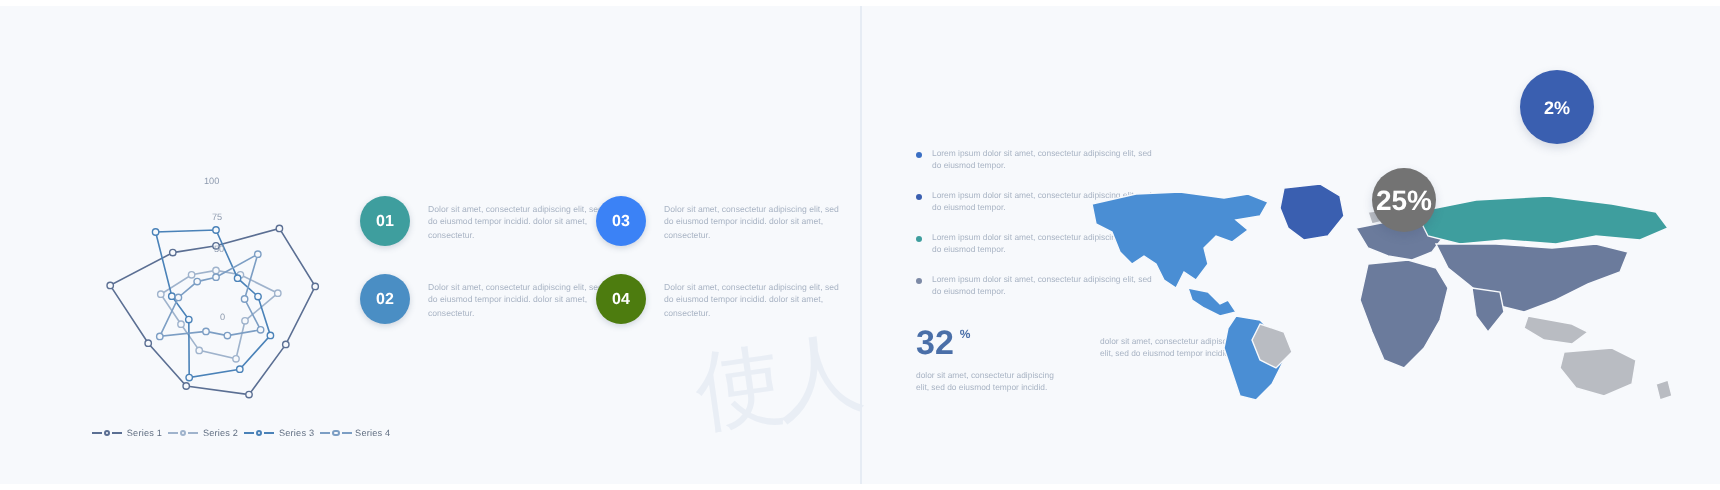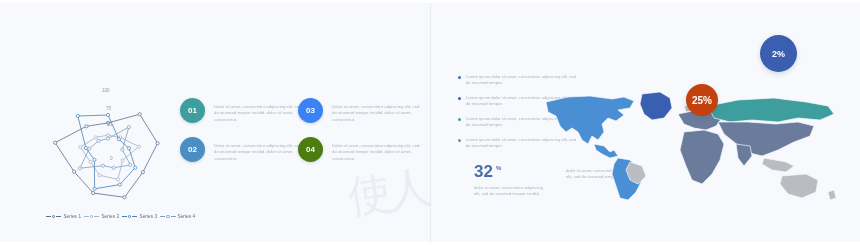--- a/index.html
+++ b/index.html
@@ -56,42 +56,42 @@
   .leg-ring {
     width: 3.4px; height: 3.4px; border-radius: 50%;
     background: #f7f9fc; display: inline-block;
   }
   .leg-label { margin-left: 1px; letter-spacing: .1px; }
 
   
   .num-col { position: absolute; top: 98px; }
   .num-col.col-a { left: 180px; }
   .num-col.col-b { left: 298px; }
-  .num-item { display: flex; align-items: flex-end; gap: 9px; margin-bottom: 14px; }
+  .num-item { display: flex; align-items: center; gap: 9px; margin-bottom: 14px; }
   .num-badge {
     flex: 0 0 auto;
     width: 25px; height: 25px; border-radius: 50%;
     display: flex; align-items: center; justify-content: center;
     color: #ffffff; font-size: 8px; font-weight: bold;
     box-shadow: 0 1px 3px rgba(60,80,110,.22);
   }
   .num-text {
     font-size: 4.3px; line-height: 6.4px; color: #a9b4c4;
     width: 92px; padding-top: 2px;
   }
 
   
   .right-panel { position: absolute; left: 430px; top: 0; width: 430px; height: 245px; z-index: 10; }
 
   .bullets { position: absolute; left: 28px; top: 74px; width: 120px; }
   .bullet-row { display: flex; align-items: flex-start; gap: 5px; margin-bottom: 9px; }
   .bullet-dot { flex: 0 0 auto; width: 3px; height: 3px; border-radius: 50%; margin-top: 2px; }
   .bullet-text { font-size: 4.2px; line-height: 6px; color: #a9b4c4; width: 110px; }
 
-  .stats { position: absolute; left: 28px; top: 163px; display: flex; gap: 16px; margin-left: 16px; }
+  .stats { position: absolute; left: 28px; top: 163px; display: flex; gap: 16px; }
   .stat-head { display: flex; align-items: flex-start; gap: 3px; }
   .stat-num { font-size: 17px; font-weight: bold; color: #4a6fa8; line-height: 17px; }
   .stat-pct { font-size: 6px; font-weight: bold; color: #4a6fa8; padding-top: 2px; }
   .stat-desc { font-size: 4.2px; line-height: 6px; color: #a9b4c4; width: 76px; margin-top: 5px; }
 
   .map-wrap { position: absolute; left: 108px; top: 88px; width: 320px; height: 120px; }
   .map-wrap svg { display: block; }
 
   .pct-bubble {
     position: absolute; border-radius: 50%;
@@ -274,16 +274,16 @@
         <path d="M226 70 L248 74 L256 78 L248 84 L234 82 L224 76 Z" fill="#b9bcc2" stroke="#f7f9fc" stroke-width="0.7"></path>
 
         <path d="M244 88 L268 86 L280 92 L278 104 L264 110 L250 106 L242 96 Z" fill="#b9bcc2" stroke="#f7f9fc" stroke-width="0.7"></path>
 
         <path d="M290 104 L296 102 L298 110 L292 112 Z" fill="#b9bcc2" stroke="#f7f9fc" stroke-width="0.7"></path>
       </svg>
     </div>
 
     <div id="bubbles-layer">
         <div class="pct-bubble" style="width: 37px; height: 37px; left: 330px; top: 35px; background: rgb(58, 95, 176); font-size: 9px;">2%</div>
-        <div class="pct-bubble" style="width: 32px; height: 32px; left: 256px; top: 84px; background: #c2410c; font-size: 10px;">25%</div>
+        <div class="pct-bubble" style="width: 32px; height: 32px; left: 256px; top: 84px; background: #737373; font-size: 14px;">25%</div>
       </div>
   </div>
 </div>
 
 </body></html>

